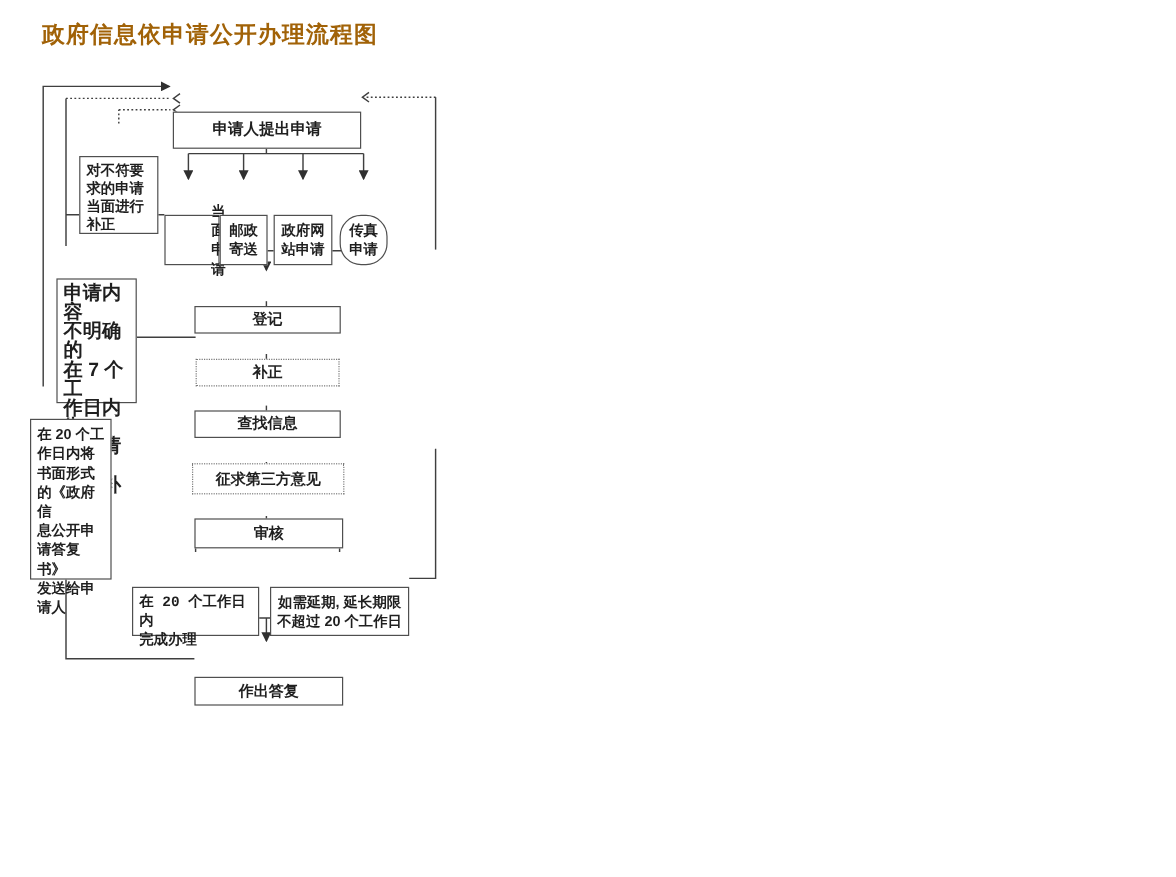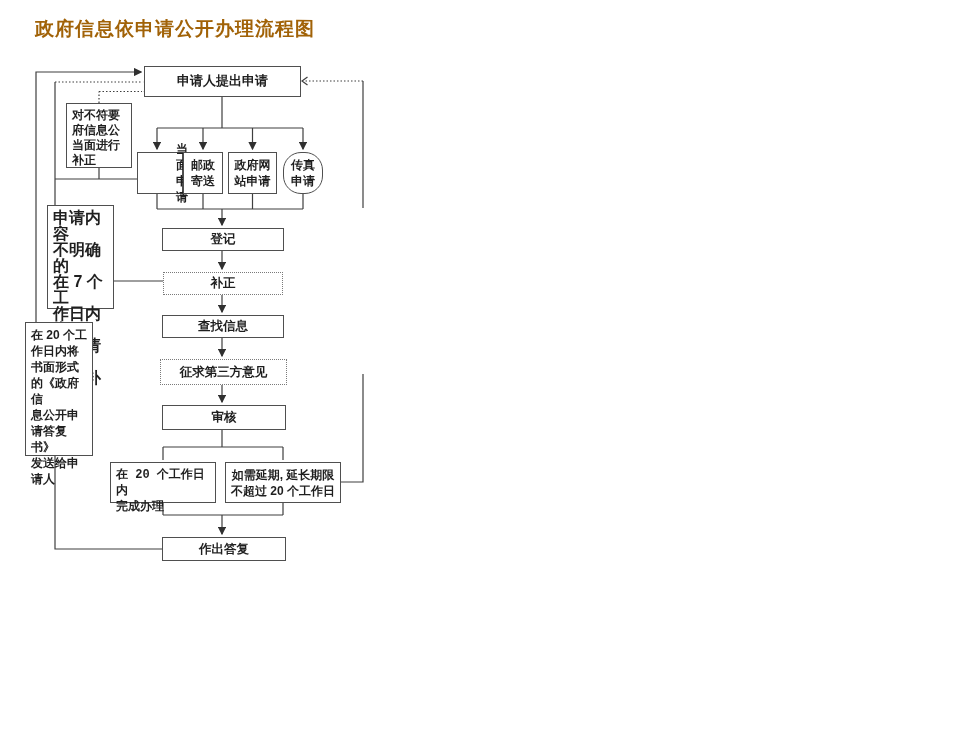--- a/index.html
+++ b/index.html
@@ -10,21 +10,21 @@
   #page-title{
     position:absolute;left:35px;top:16px;font-size:19px;font-weight:bold;
     letter-spacing:1px;color:#a16207;white-space:nowrap;
   }
   svg.wires{position:absolute;left:0;top:0;z-index:0;}
   .box{
     position:absolute;box-sizing:border-box;background:#fff;z-index:1;
     border:1.5px solid #4f4f4f;
     display:flex;align-items:center;justify-content:center;
     text-align:center;white-space:pre-line;
-    font-size:12.5px;font-weight:bold;line-height:1.3;color:#1f1f1f;
+    font-size:12.5px;font-weight:bold;line-height:1.3;color:#1f1f1f;margin-top:27px;
   }
   .box.dotted{border:1.2px dotted #7a7a7a;}
   .box.tl{align-items:flex-start;justify-content:flex-start;text-align:left;padding:4px 5px;}
   
   #b-apply    {left:144px;top:66px; width:157px;height:31px;font-size:13px;}
   #b-onsite   {left:66px; top:103px;width:66px; height:65px; font-size:12px;line-height:15px;}
   #b-ch1      {left:137px;top:152px;width:40px; height:42px; font-size:12px;line-height:16px;padding-left:44px;}
   #b-ch2      {left:183px;top:152px;width:40px; height:42px; font-size:12px;line-height:16px;}
   #b-ch3      {left:228px;top:152px;width:49px; height:42px; font-size:12px;line-height:16px;}
   #b-ch4      {left:283px;top:152px;width:40px; height:42px; font-size:12px;line-height:16px;border-radius:18px;}
@@ -95,21 +95,21 @@
     </g>
     <g stroke="#3f3f3f" stroke-width="1.2" fill="none">
       <polyline points="150,78 144.5,82 150,86"></polyline>
       <polyline points="150,87.5 144.5,91.5 150,95.5"></polyline>
       <polyline points="307.5,77 302,81 307.5,85"></polyline>
     </g>
   </svg>
 
   <div class="box" id="b-apply">申请人提出申请</div>
   <div class="box tl" id="b-onsite">对不符要
-府信息公
+求的申请
 当面进行
 补正</div>
 
   <div class="box" id="b-ch1">当面
 申请</div>
   <div class="box" id="b-ch2">邮政
 寄送</div>
   <div class="box" id="b-ch3">政府网
 站申请</div>
   <div class="box" id="b-ch4">传真

